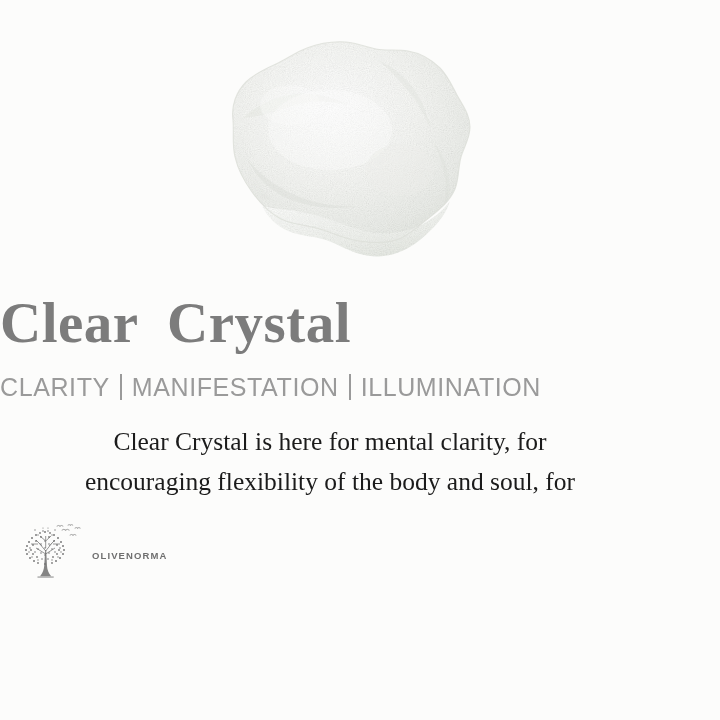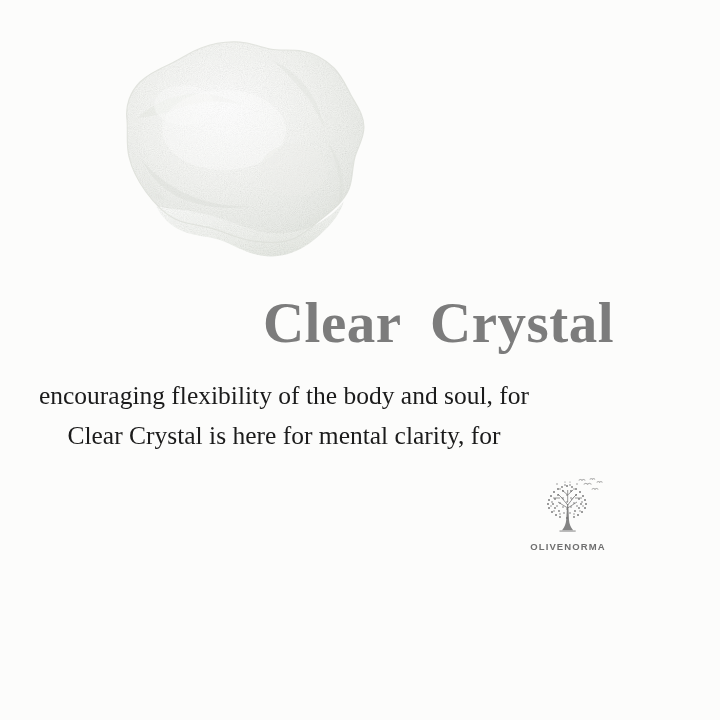--- a/index.html
+++ b/index.html
@@ -14,21 +14,21 @@
     font-family: "Liberation Serif", serif;
   }
 
   .card {
     position: relative;
     width: 614px;
     height: 720px;
     background: #fcfcfb;
     display: flex;
     flex-direction: column;
-    align-items: flex-end;
+    align-items: flex-start;
     box-sizing: border-box;
   }
 
   
   .crystal-area {
     position: relative;
     width: 720px;
     height: 292px;
     flex: none;
   }
@@ -88,21 +88,21 @@
     line-height: 40px;
     color: #1b1b1b;
     text-align: center;
   }
   .desc-line { display: block; white-space: nowrap; }
 
   
   .brand {
     margin-top: 22px;
     display: flex;
-    flex-direction: column;
+    flex-direction: row;
     align-items: center;
   }
   .brand-mark { display: block; }
   .brand-name {
     margin-top: 1px;
     font-family: "Liberation Sans", sans-serif;
     font-weight: 700;
     font-size: 9.5px;
     letter-spacing: 1.1px;
     color: #6f6f6f;
@@ -234,24 +234,31 @@
                C345,239 333,233 320,229
                C307,225 293,225 281,219
                C269,213 260,203 252,192
                C244,181 238,170 235,157
                C232,145 234,132 233,120 Z" fill="none" stroke="#dcdfd8" stroke-width="1.1" opacity="0.8"></path>
     </svg>
   </div>
 
   <h1 class="title">Clear  Crystal</h1>
 
+  <div class="keywords">
+    <span class="kw">CLARITY</span>
+    <span class="kw-sep"></span>
+    <span class="kw">MANIFESTATION</span>
+    <span class="kw-sep"></span>
+    <span class="kw">ILLUMINATION</span>
+  </div>
 
   <div class="desc">
+    <span class="desc-line">Clear Crystal is here for mental clarity, for</span>
     <span class="desc-line">encouraging flexibility of the body and soul, for</span>
-    <span class="desc-line">Clear Crystal is here for mental clarity, for</span>
   </div>
 
   <div class="brand">
     <svg class="brand-mark" width="92" height="62" viewBox="0 0 92 62" aria-hidden="true">
       <g fill="#6f6f6f">
 
         <path d="M45.2,26 L44.2,42 C43.9,46 42.6,49 40.6,51.4 L40.0,52.2
                  L51.2,52.2 L50.6,51.4 C48.6,49 47.3,46 47.0,42 L46.2,26 Z" opacity="0.85"></path>
 
         <path d="M37.5,52.5 L53.7,52.5 L53.7,53.6 L37.5,53.6 Z" opacity="0.75"></path>

